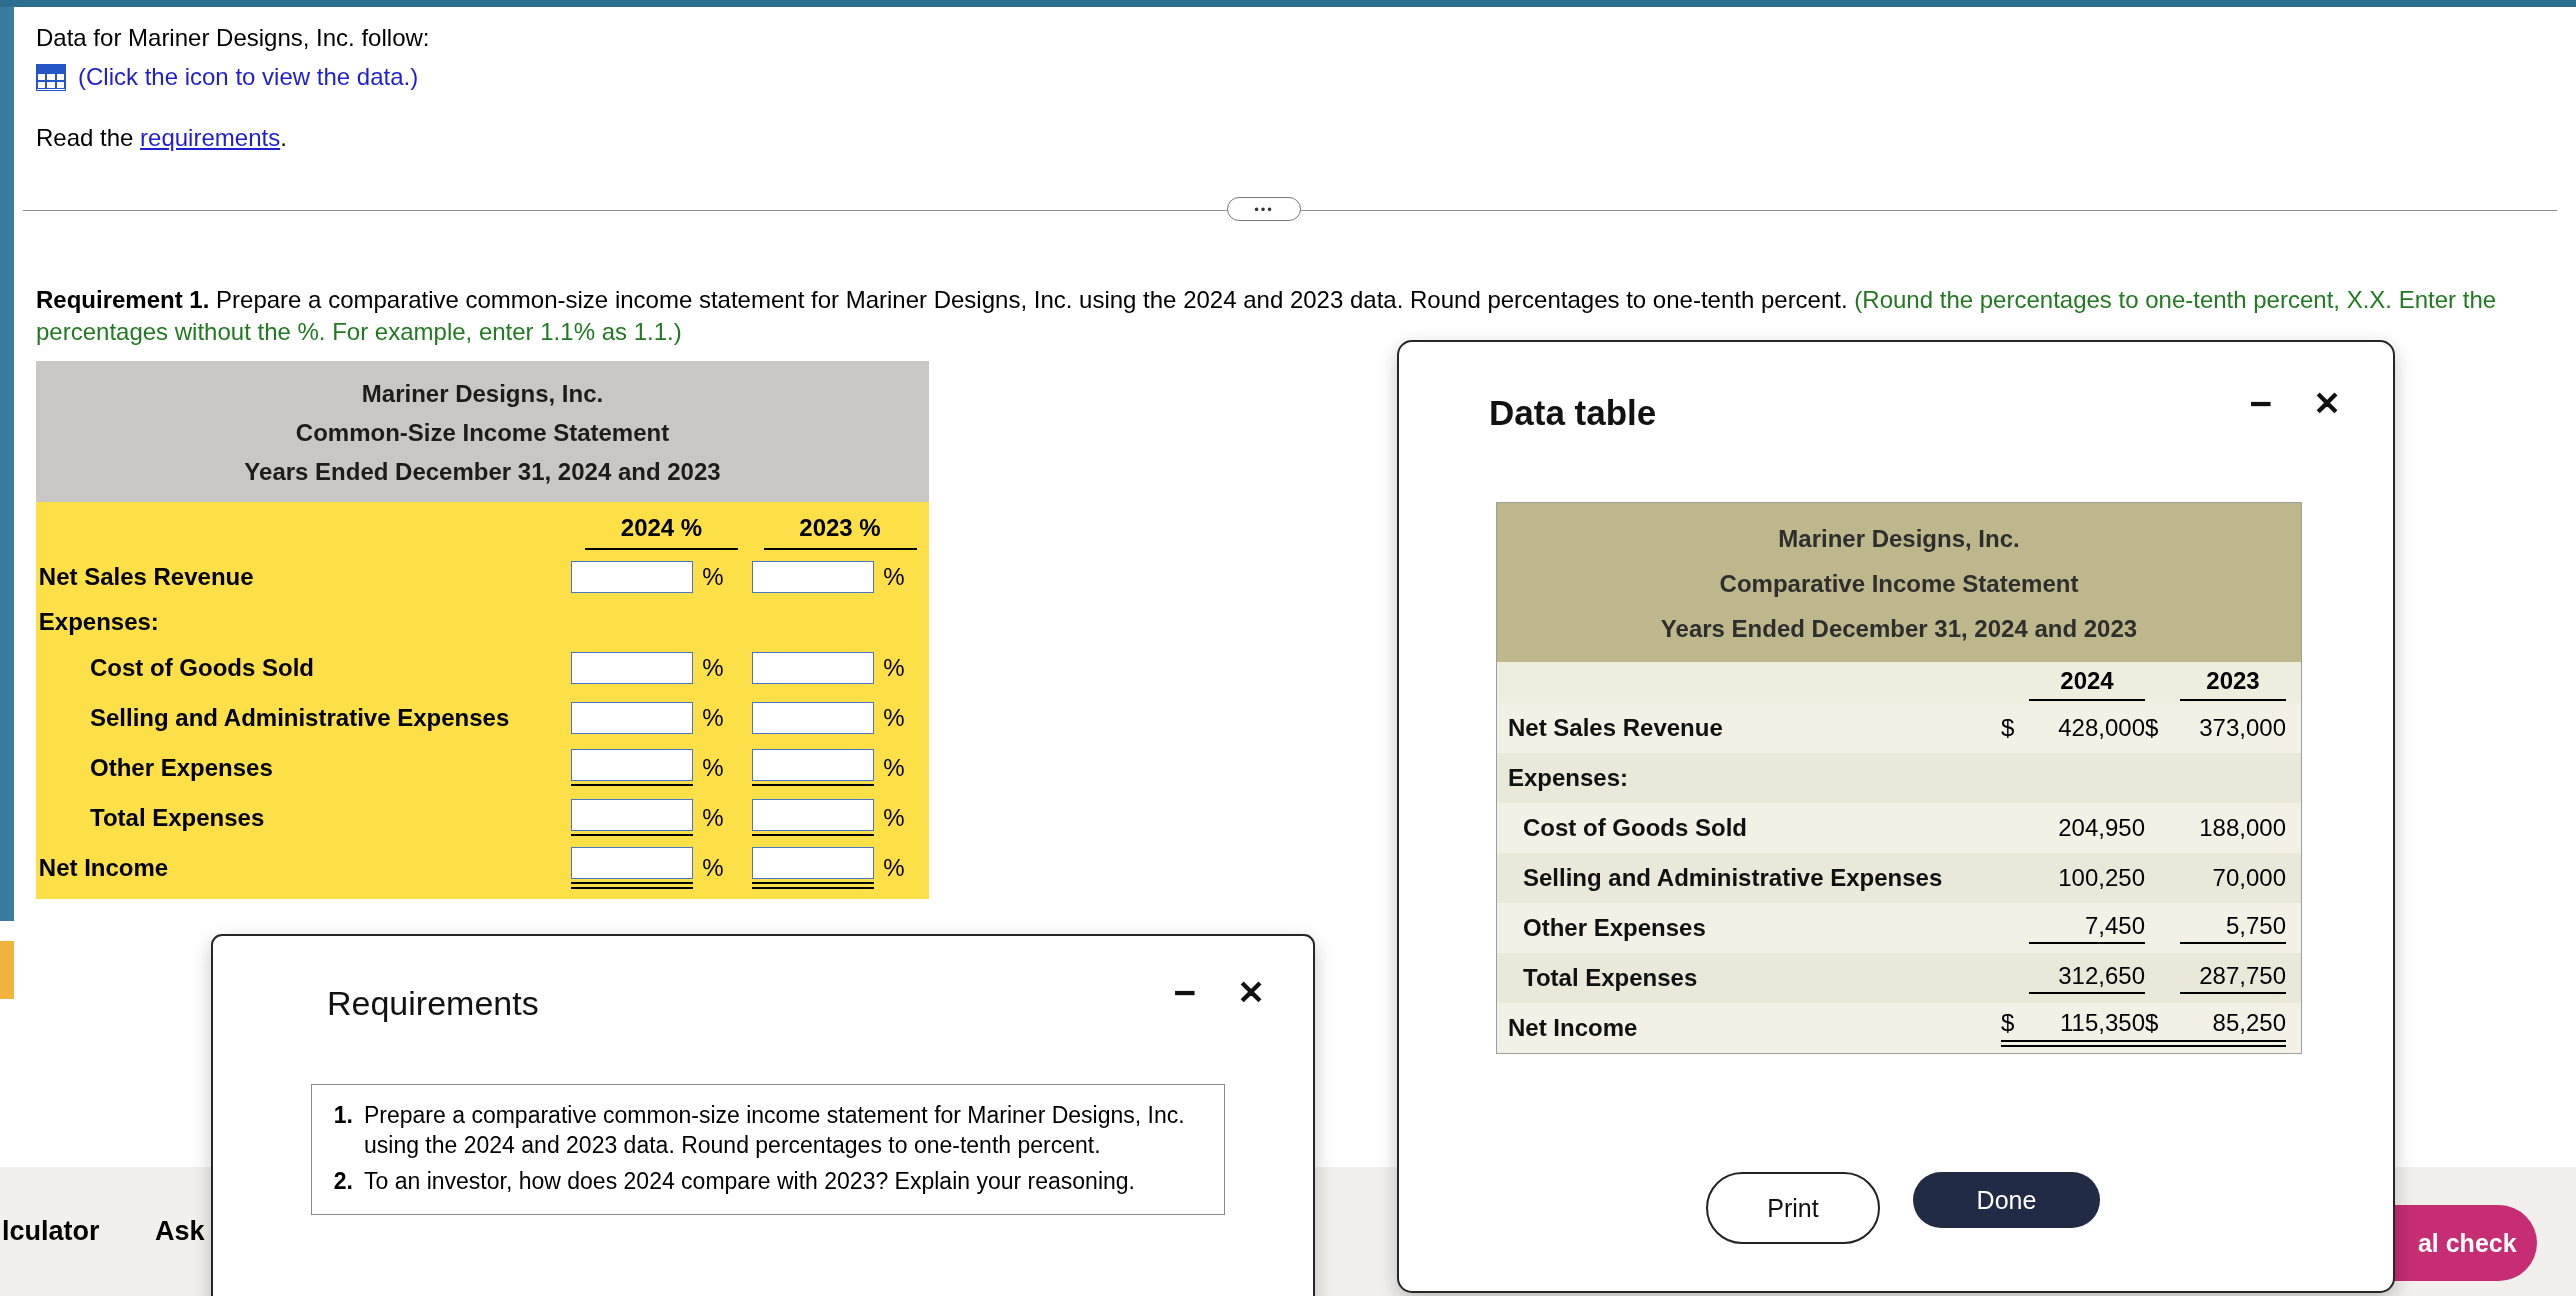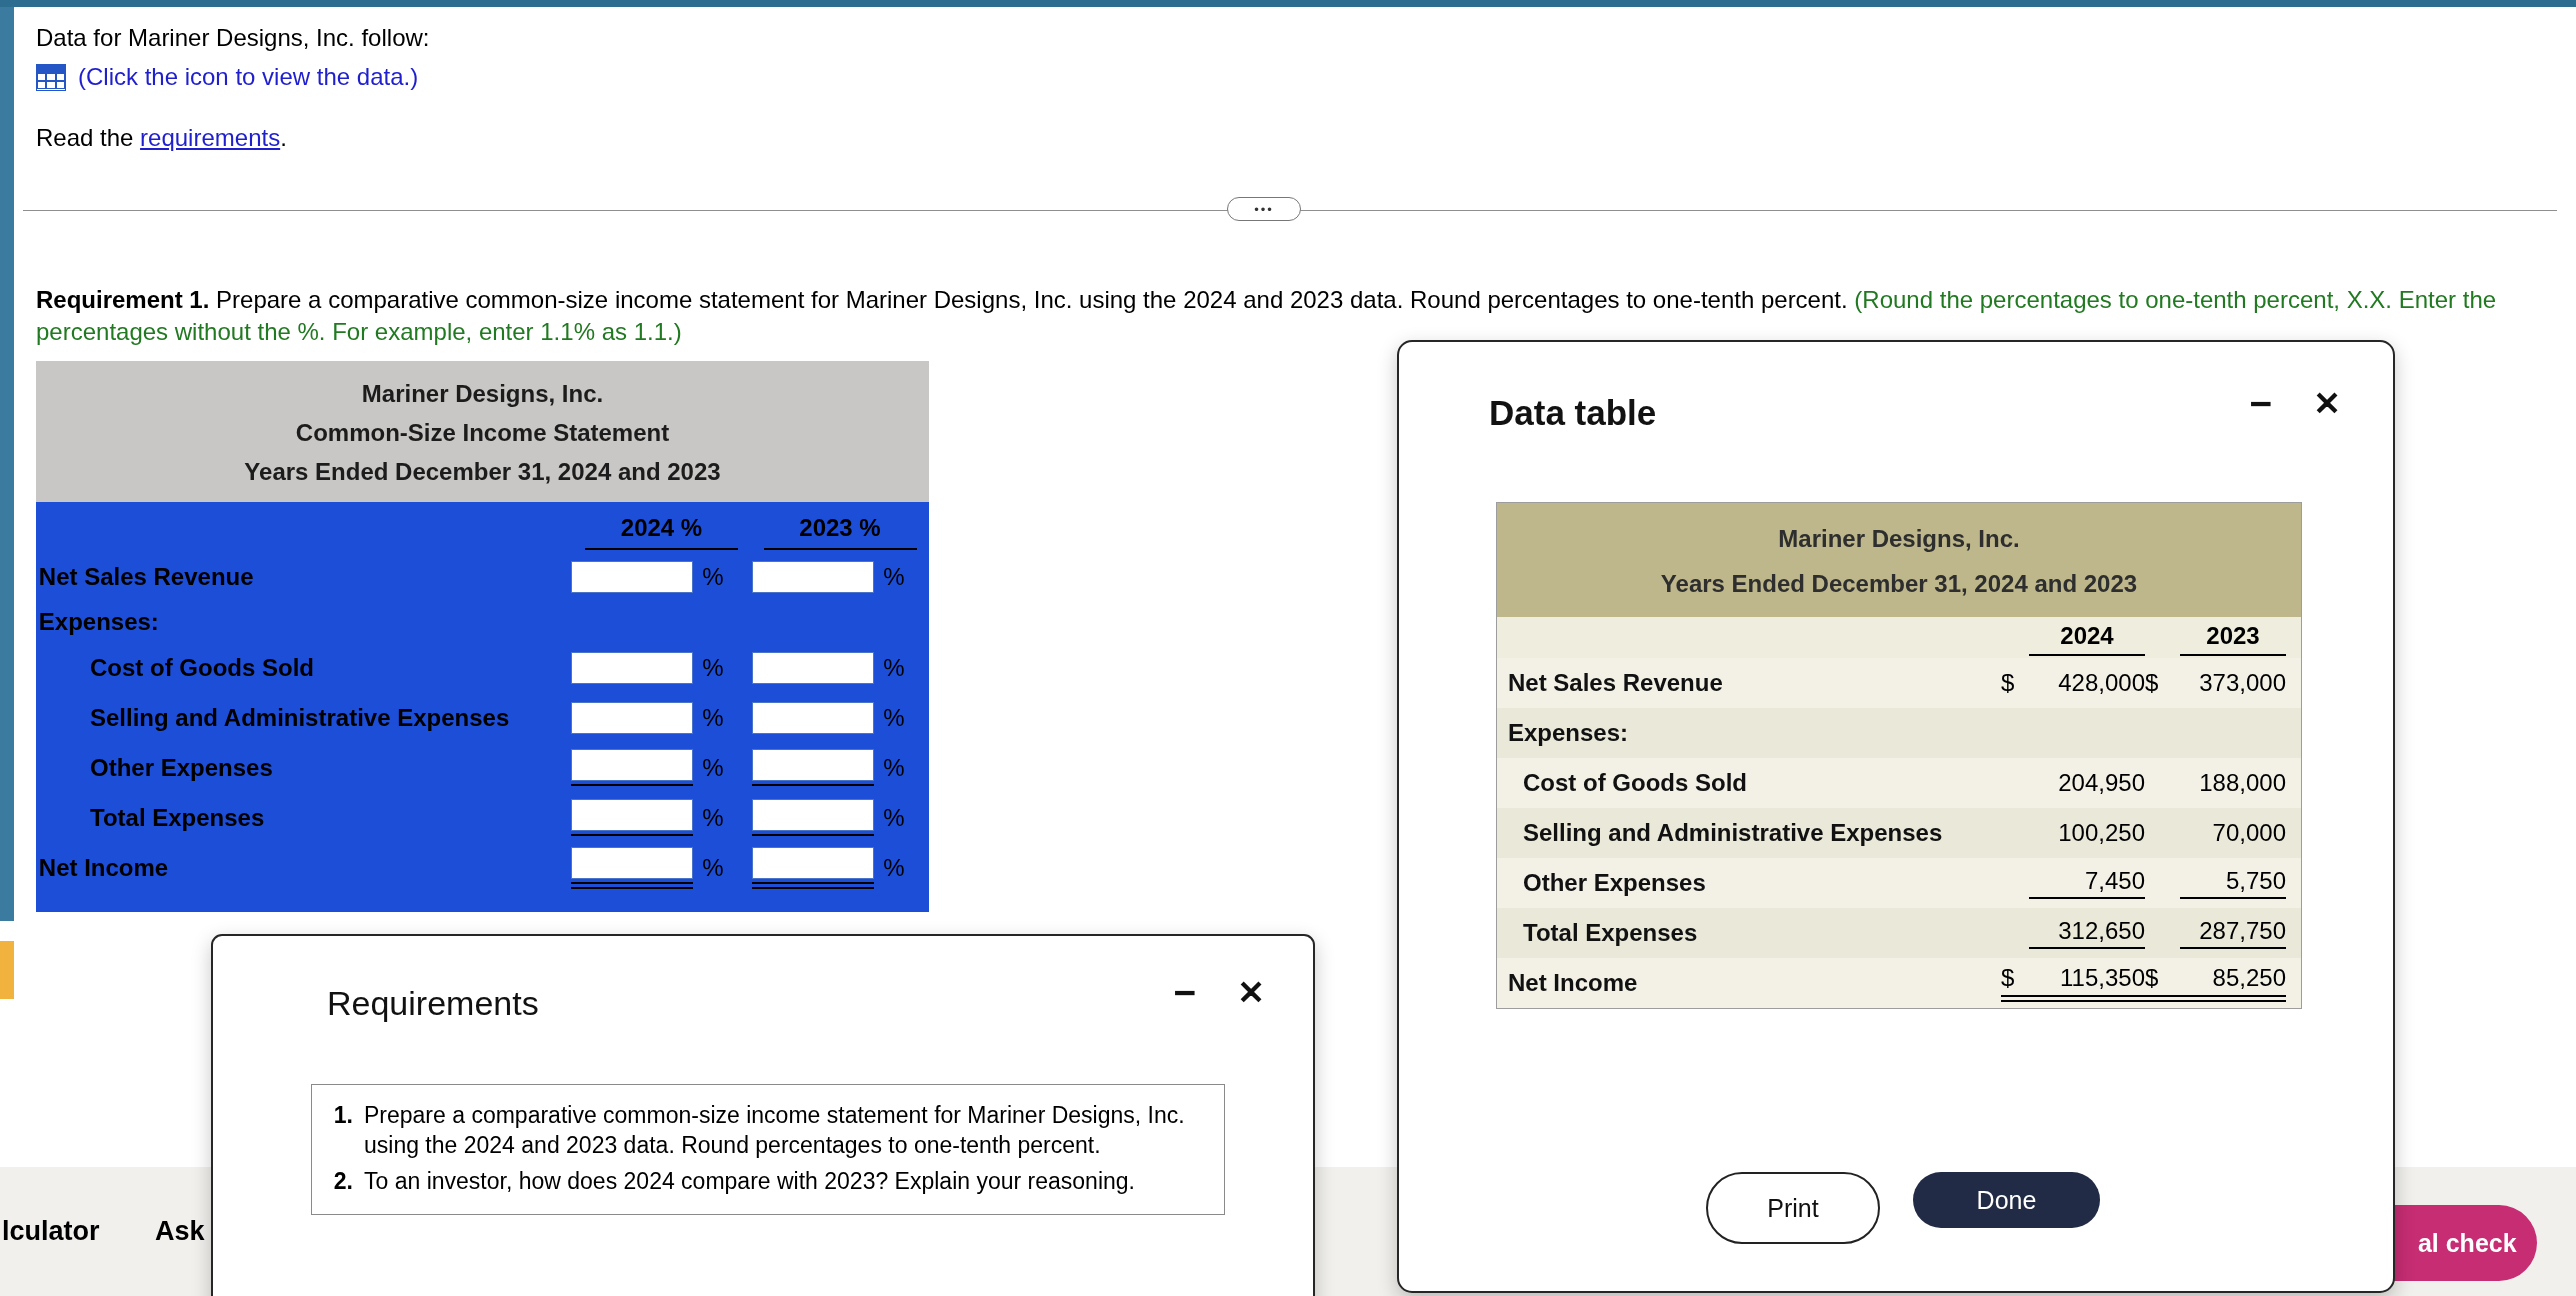--- a/index.html
+++ b/index.html
@@ -32,21 +32,21 @@
 
   
   .requirement-para { position:absolute; left:36px; top:284px; width:2511px; font-size:24px; line-height:32px; }
   .req-bold { font-weight:bold; }
   .req-green { color:#217a21; }
 
   
   .form-table { position:absolute; left:36px; top:361px; width:893px; }
   .ft-header { background:#c9c7c5; text-align:center; font-weight:bold; font-size:24px; padding:13px 0 11px; color:#1c1c1c; }
   .ft-header div { line-height:39px; }
-  .ft-body { background:#1d4ed8; padding-bottom:19px; }
+  .ft-body { background:#fde047; padding-bottom:6px; }
   .ft-row { display:grid; grid-template-columns:535px 181px 176px; align-items:center; height:50px; }
   .ft-row.short { height:41px; }
   .ft-colhead { height:48px; align-items:end; padding-bottom:1.9px; }
   .ft-ch { display:flex; justify-content:center; }
   .ft-ch-inner { display:block; width:153px; text-align:center; font-weight:bold; font-size:24px;
     border-bottom:2.3px solid #000; padding-bottom:6.5px; }
   .ft-label { font-size:24px; font-weight:bold; padding-left:2.8px; }
   .ft-label.ind { padding-left:54px; }
   .ft-group { display:flex; align-items:center; gap:9.3px; }
   .inp-wrap { display:inline-block; line-height:0; }
@@ -266,20 +266,21 @@
   <div class="dialog data-dialog">
     <div class="data-title">Data table</div>
     <div class="dlg-controls">
       <span class="min-btn">−</span>
       <span class="close-btn">✕</span>
     </div>
 
     <div class="data-table">
       <div class="dt-header">
         <div>Mariner Designs, Inc.</div>
+        <div>Comparative Income Statement</div>
         <div>Years Ended December 31, 2024 and 2023</div>
       </div>
 
       <div class="dt-row dt-colhead">
         <div class="dt-label"></div>
         <div class="dt-dollar"></div>
         <div class="dt-val yr">
             <span>2024</span>
           </div>
         <div class="dt-dollar"></div>

